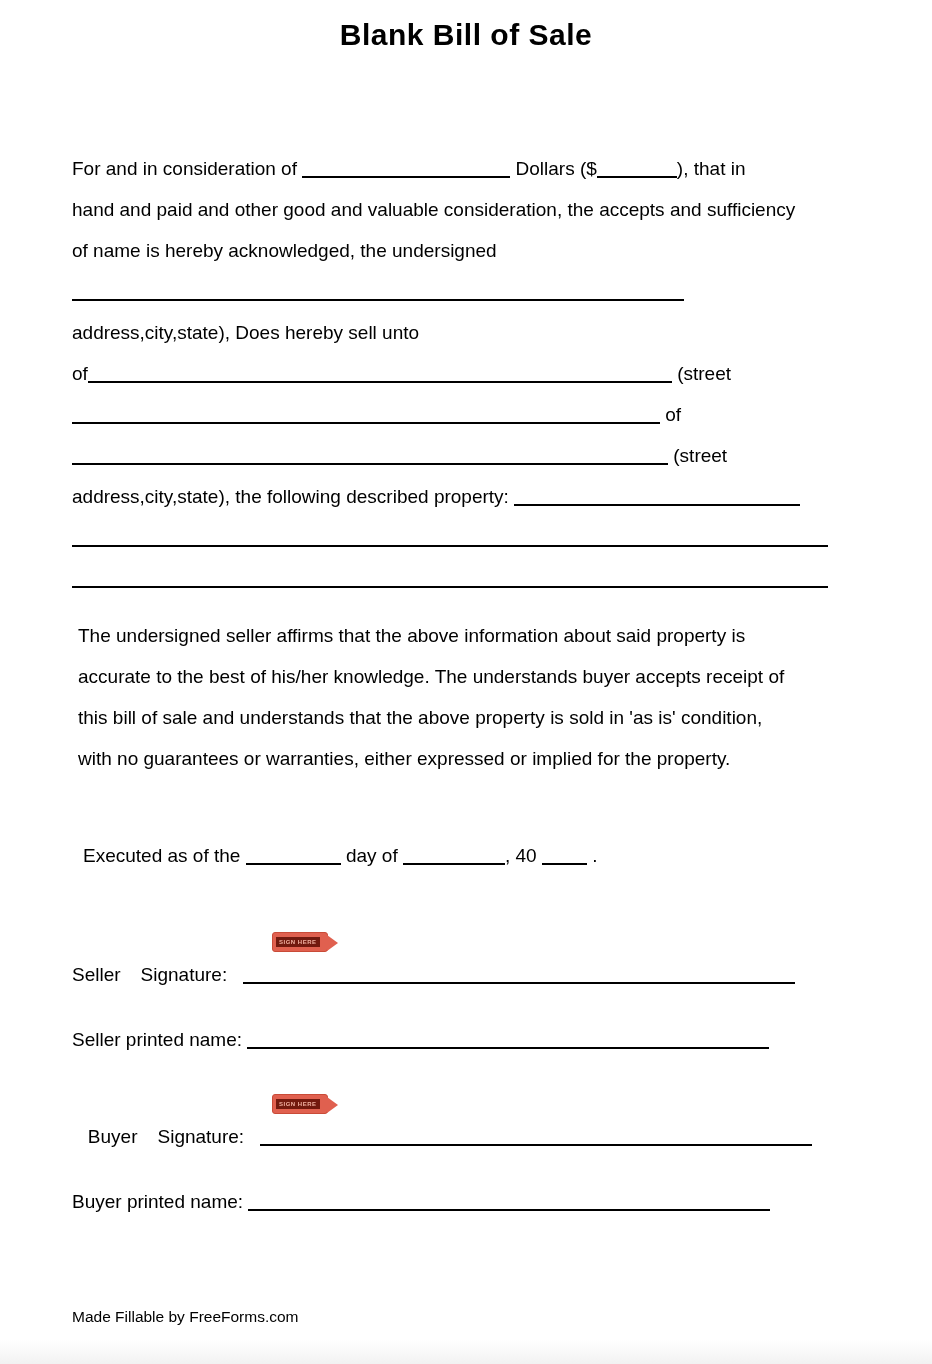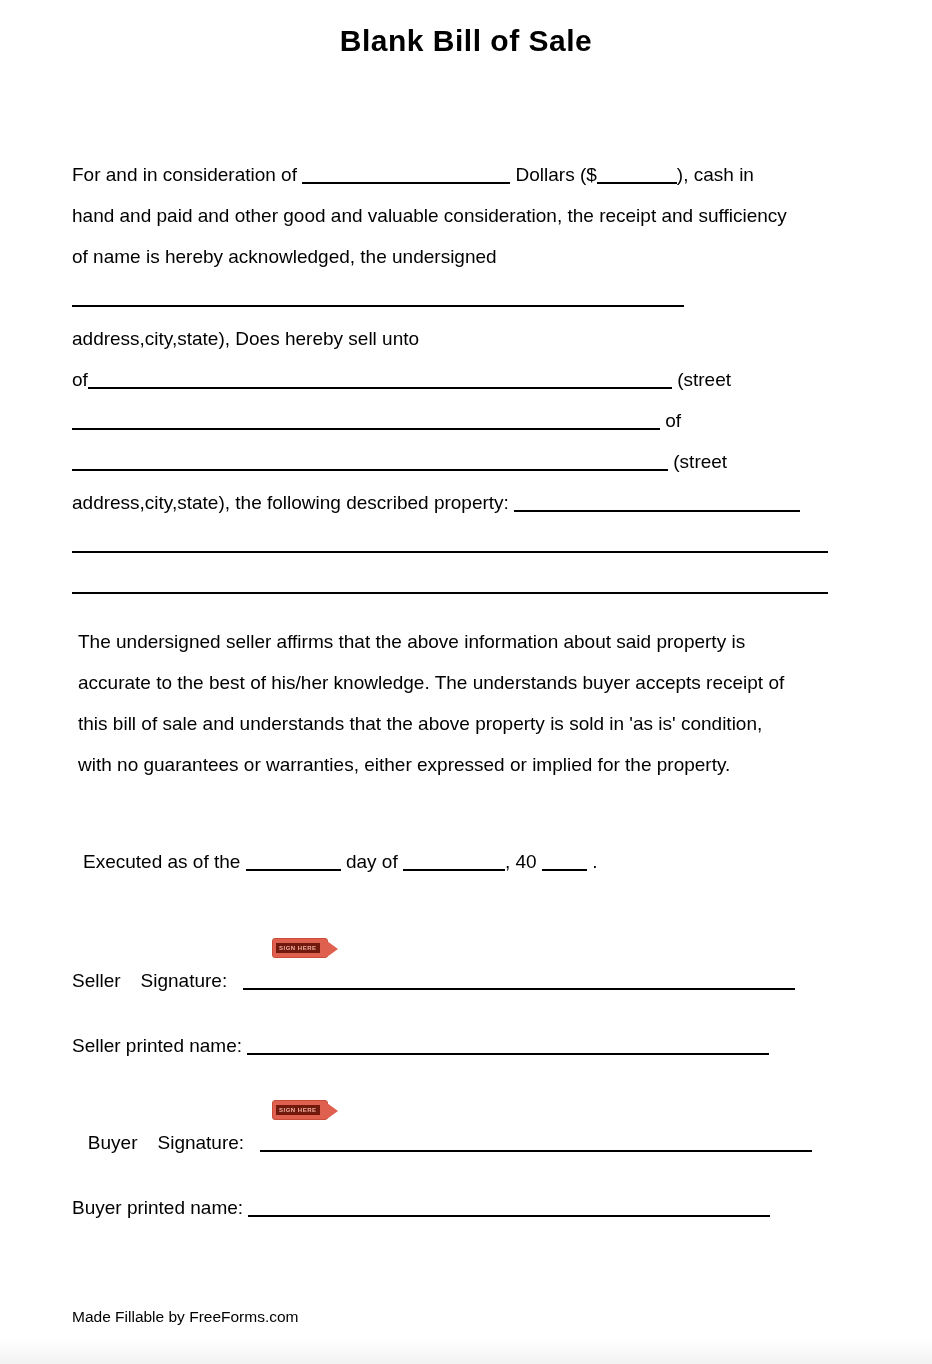--- a/index.html
+++ b/index.html
@@ -7,21 +7,21 @@
   .page {
     position:relative;
     width:932px; height:1364px;
     background:#ffffff;
     font-family:"Liberation Sans", sans-serif;
     color:#000000;
     overflow:hidden;
     margin:0 auto;
   }
   .doc-title {
-    padding-top:24px;
+    padding-top:18px;
     text-align:center;
     font-size:30px;
     font-weight:bold;
     letter-spacing:0.5px;
   }
   .content { padding:0 104px 0 72px; }
   .line {
     font-size:19px;
     line-height:41px;
     white-space:nowrap;
@@ -100,22 +100,22 @@
 
 <div class="page">
 
   <h1 class="doc-title">Blank Bill of Sale</h1>
 
   <div class="content">
 
     <div class="intro">
       <div class="line"><span>For and in consideration of</span>
         <span class="blank w-amount"></span>
-        <span>Dollars ($</span><span class="blank w-dollars"></span><span>), cash in</span></div>
-      <div class="line">hand and paid and other good and valuable consideration, the receipt and sufficiency</div>
+        <span>Dollars ($</span><span class="blank w-dollars"></span><span>), that in</span></div>
+      <div class="line">hand and paid and other good and valuable consideration, the accepts and sufficiency</div>
       <div class="line">of name is hereby acknowledged, the undersigned</div>
     </div>
 
     <div class="line"><span class="blank w-undersigned"></span></div>
 
     <div class="line">address,city,state), Does hereby sell unto</div>
     <div class="line"><span>of</span><span class="blank w-of-line"></span>
       <span>(street</span></div>
 
     <div class="line"><span class="blank w-buyer-name"></span>

